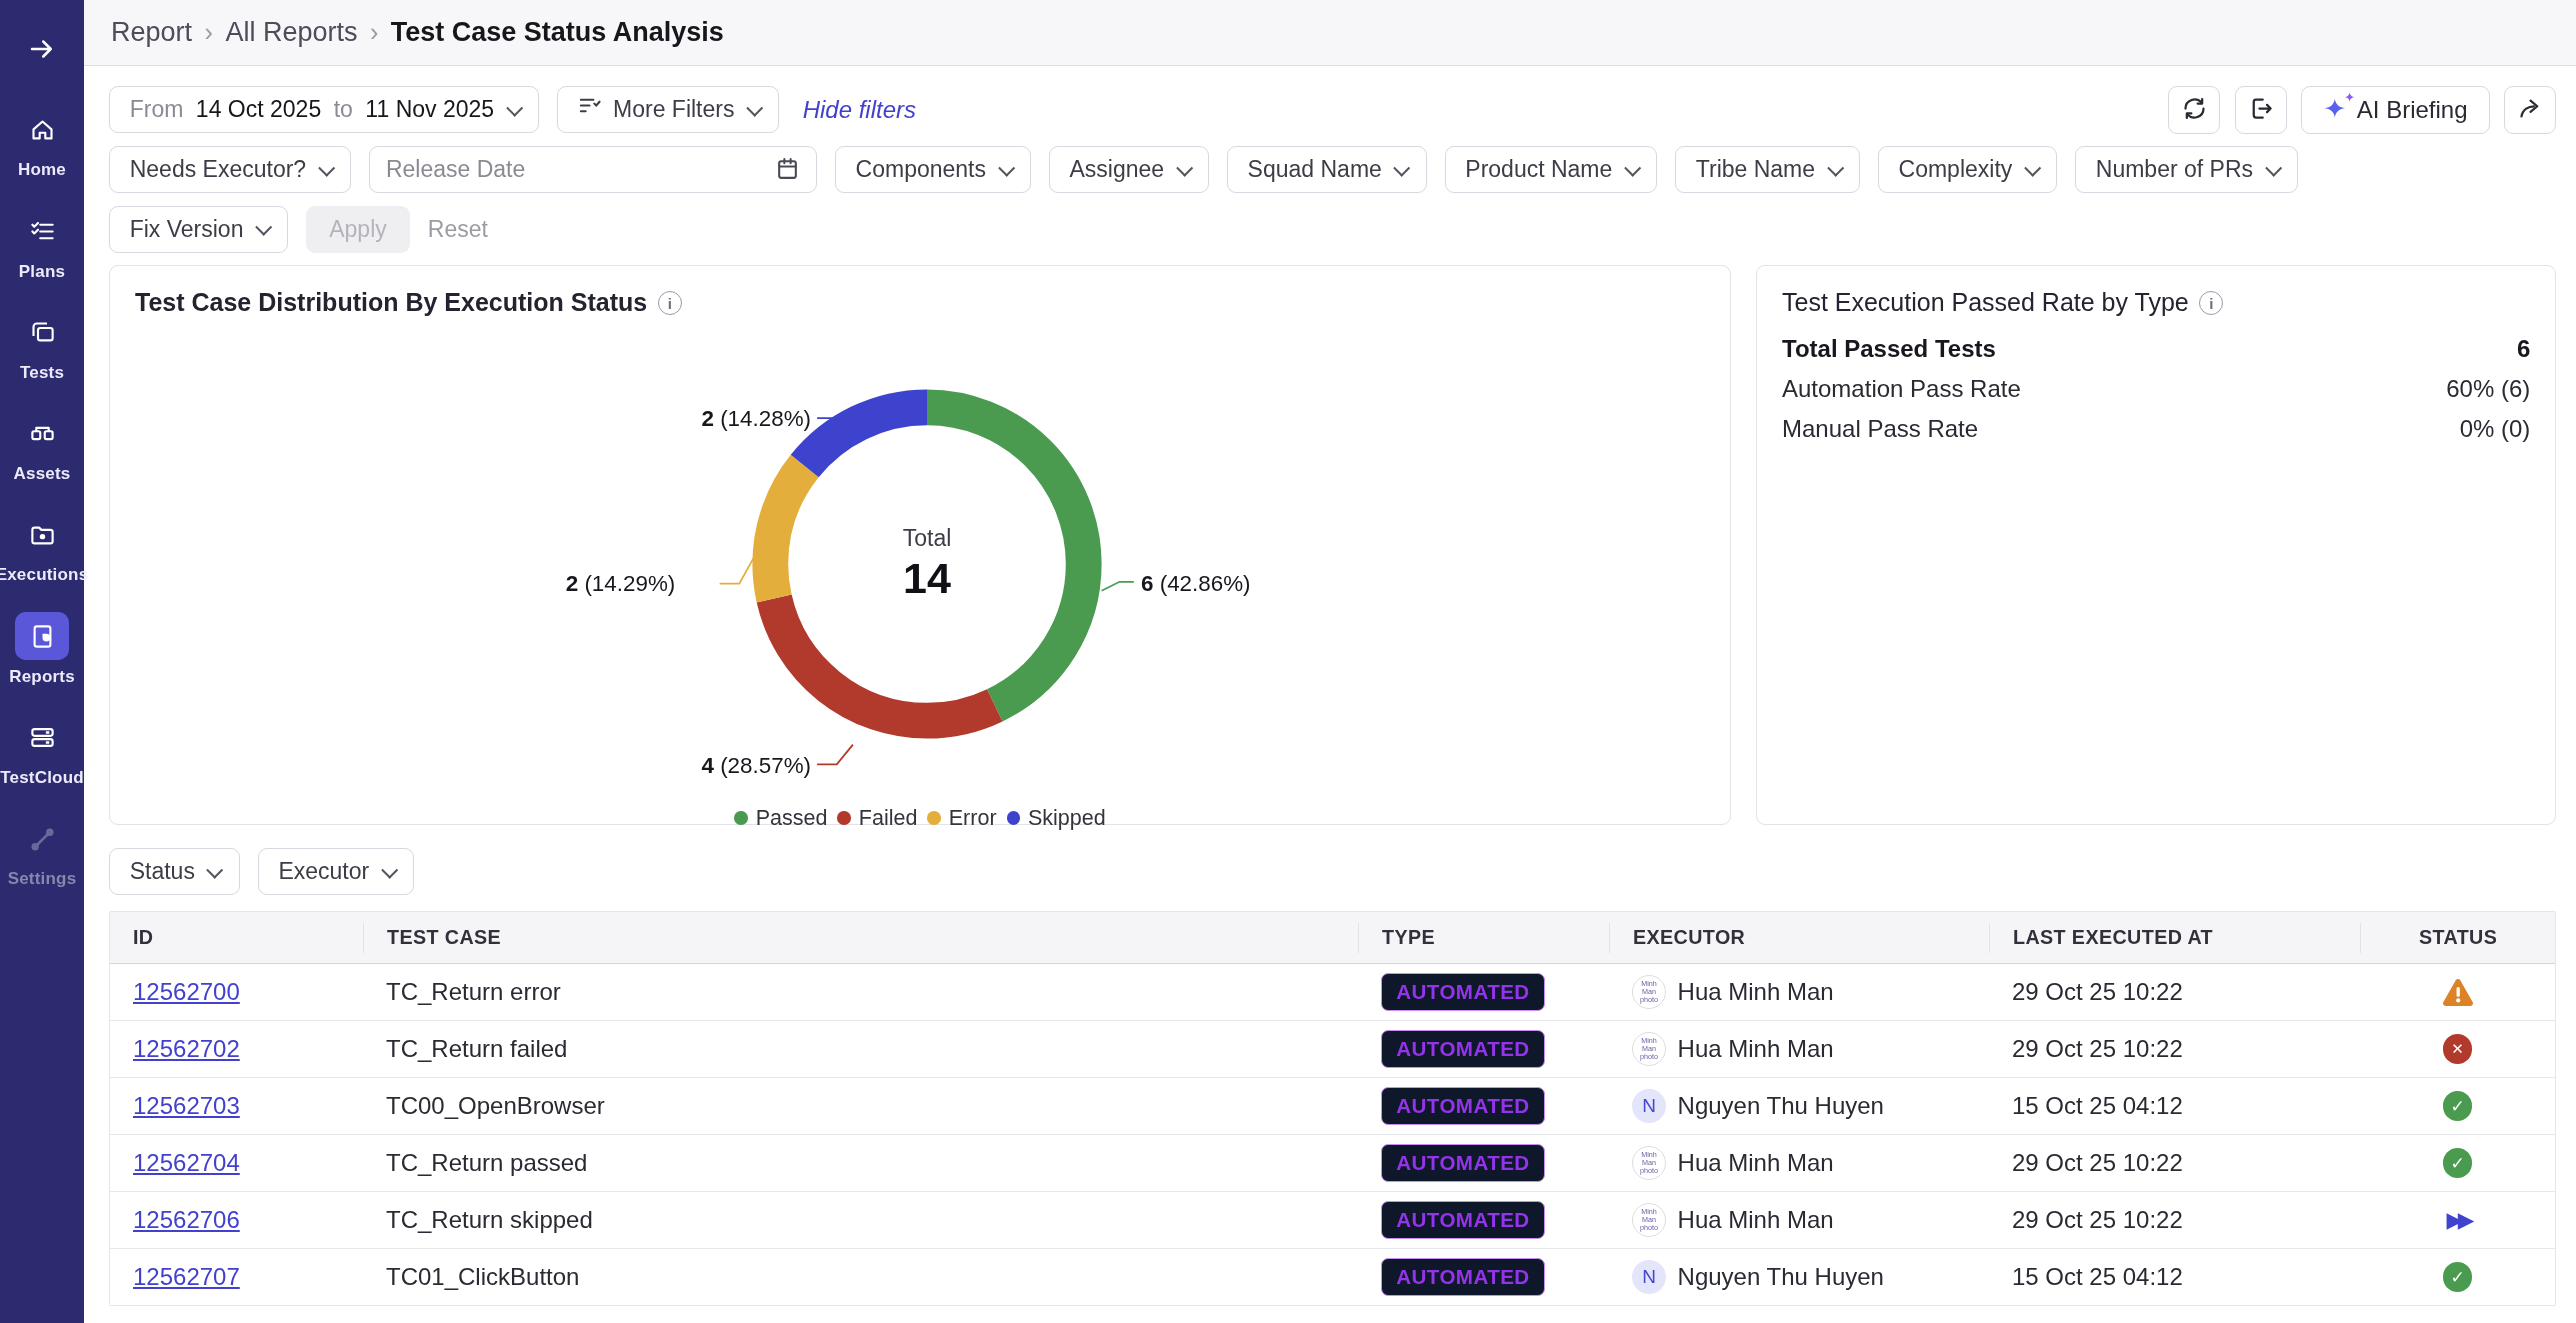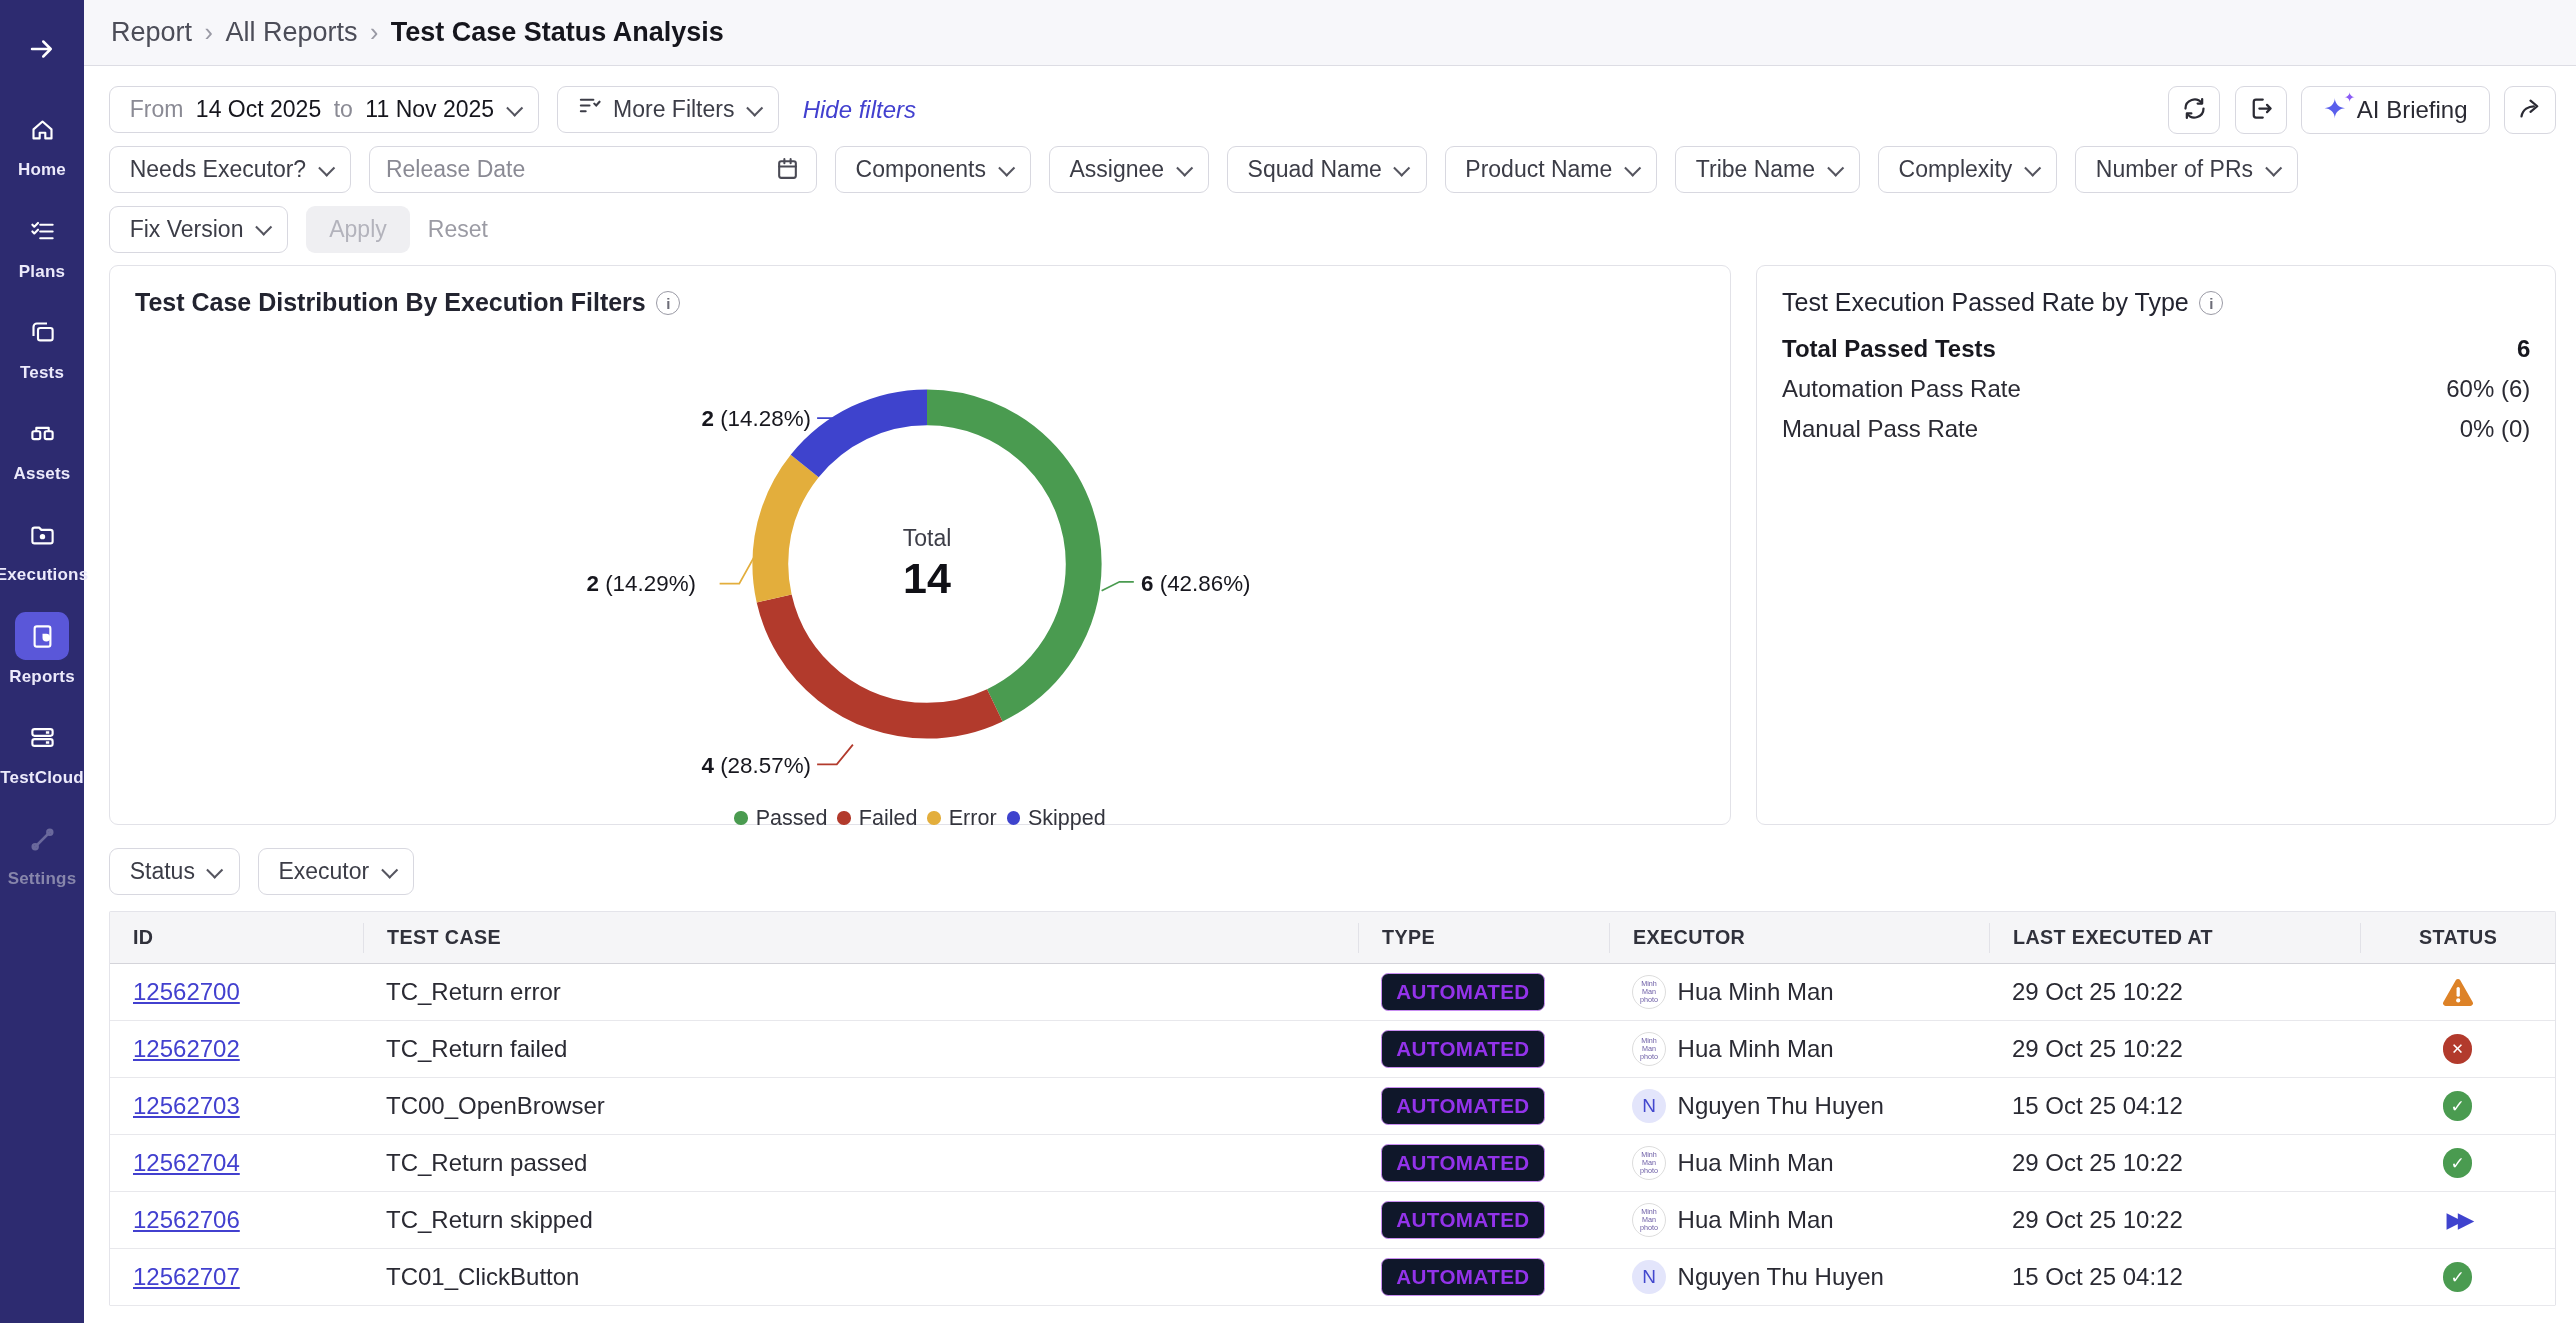--- a/index.html
+++ b/index.html
@@ -305,21 +305,21 @@
           <span class="chev"></span>
         </div>
         <button class="btn-disabled">Apply</button>
         <span class="txtbtn">Reset</span>
       </div>
 
       <div class="cards">
 
         <section class="card chart-card">
           <div class="card-title">
-            <span>Test Case Distribution By Execution Filters</span>
+            <span>Test Case Distribution By Execution Status</span>
             <span class="info">i</span>
           </div>
           <div class="chart-area">
             <svg id="leaders" viewBox="0 0 1810 560" width="1620" height="501">
               <polyline points="790,113 812,113 828,128" fill="none" stroke="#3e43cd" stroke-width="2"></polyline>
               <polyline points="681,298 703,298 722,264" fill="none" stroke="#e3ae3c" stroke-width="2"></polyline>
               <polyline points="1108,306 1128,296 1144,296" fill="none" stroke="#4a9b50" stroke-width="2"></polyline>
               <polyline points="790,500 812,500 830,478" fill="none" stroke="#b23a2c" stroke-width="2"></polyline>
             </svg>
             <svg id="donut-box" viewBox="0 0 440 440">
@@ -328,21 +328,21 @@
                 <circle cx="220" cy="220" r="175" fill="none" stroke="#e3ae3c" stroke-width="40" stroke-dasharray="157.07963267948963 942.4777960769379" stroke-dashoffset="-785.3981633974481" transform="rotate(-90 220 220)"></circle>
                 <circle cx="220" cy="220" r="175" fill="none" stroke="#3e43cd" stroke-width="40" stroke-dasharray="157.07963267948963 942.4777960769379" stroke-dashoffset="-942.4777960769377" transform="rotate(-90 220 220)"></circle>
               </svg>
             <div class="center-text">
               <span class="t1">Total</span>
               <span class="t2">14</span>
             </div>
             <div class="callout right-al" style="left:522px; top:89px;">
               <b>2</b> <span>(14.28%)</span>
             </div>
-            <div class="callout right-al" style="left:407px; top:254px;">
+            <div class="callout right-al" style="left:421px; top:254px;text-align:center;">
               <b>2</b> <span>(14.29%)</span>
             </div>
             <div class="callout" style="left:1031px; top:254px;">
               <b>6</b> <span>(42.86%)</span>
             </div>
             <div class="callout right-al" style="left:522px; top:436px;">
               <b>4</b> <span>(28.57%)</span>
             </div>
             <div class="legend">
 

